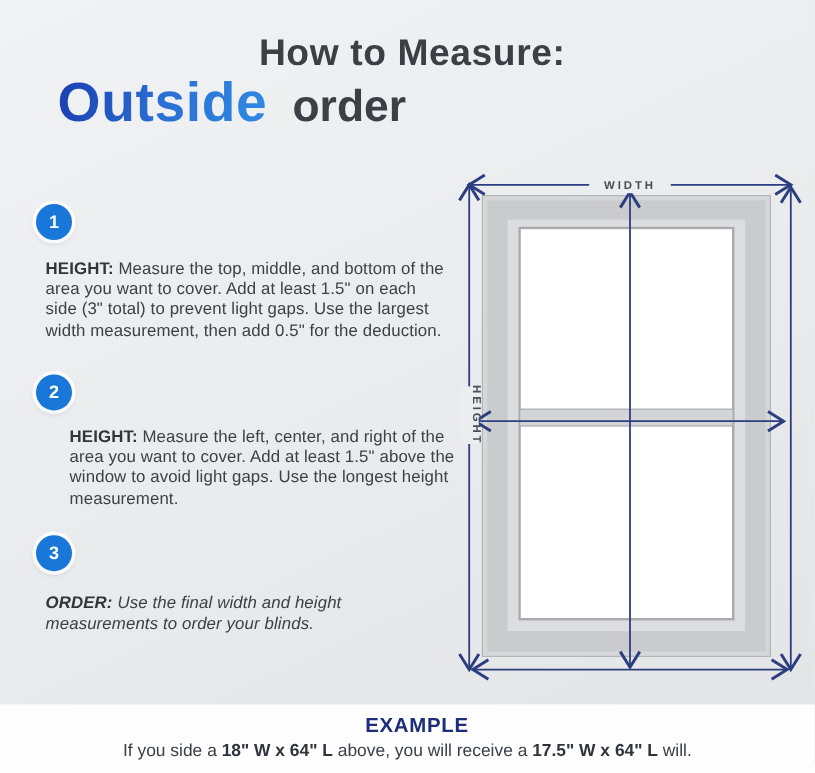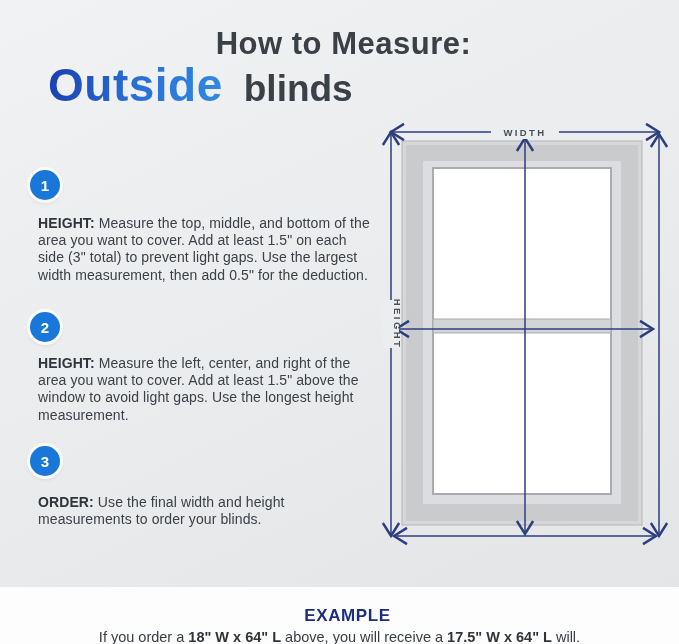--- a/index.html
+++ b/index.html
@@ -34,64 +34,64 @@
     display:flex; align-items:center; justify-content:center;
     box-shadow:0 0 0 3px rgba(255,255,255,0.85), 0 2px 5px rgba(40,60,90,0.25);
   }
   .step-text {
     position:absolute; left:38px; width:336px;
     font-size:14px; line-height:17.2px; color:#3b4147; letter-spacing:0.1px;
   }
   .step-text b { font-weight:700; color:#2f353b; }
 
   
-  .diagram { position:absolute; left:375px; top:118px; width:300px; height:430px; }
+  .diagram { position:absolute; left:375px; top:140px; width:300px; height:430px; }
   .dim-label {
     font-family:"Liberation Sans", sans-serif;
     font-size:9.5px; font-weight:600; letter-spacing:2.4px; fill:#474e56;
   }
 
   
   .example-band {
     position:absolute; left:0; top:587px; width:679px; height:57px;
     background:#fdfdfe; text-align:center;
   }
   .example-heading {
-    margin-top:19px; font-size:17px; font-weight:700; letter-spacing:0.6px; color:#1c2d7a;padding-left:16px;
+    margin-top:8px; font-size:17px; font-weight:700; letter-spacing:0.6px; color:#1c2d7a;padding-left:16px;
   }
   .example-text { margin-top:3px; font-size:14.5px; color:#383e45; }
   .example-text b { font-weight:700; color:#2e343a; }
 </style>
 </head>
 <body>
 
 <div class="canvas">
 
   <div class="title-block">
     <div class="title-line1">How to Measure:</div>
     <div class="title-line2">
       <span class="title-highlight">Outside</span>
-      <span class="title-suffix">blinds</span>
+      <span class="title-suffix">order</span>
     </div>
   </div>
 
   <div class="badge" style="top:170px;">
     <span>1</span>
   </div>
   <p class="step-text" style="top:201px;"><b>HEIGHT:</b> <span>Measure the top, middle, and bottom of the area you want to cover. Add at least 1.5" on each side (3" total) to prevent light gaps. Use the largest width measurement, then add 0.5" for the deduction.</span></p>
 
   <div class="badge" style="top:312px;">
     <span>2</span>
   </div>
-  <p class="step-text" style="top:341px;"><b>HEIGHT:</b> <span>Measure the left, center, and right of the area you want to cover. Add at least 1.5" above the window to avoid light gaps. Use the longest height measurement.</span></p>
+  <p class="step-text" style="top:341px;margin-left:20px;"><b>HEIGHT:</b> <span>Measure the left, center, and right of the area you want to cover. Add at least 1.5" above the window to avoid light gaps. Use the longest height measurement.</span></p>
 
   <div class="badge" style="top:446px;">
     <span>3</span>
   </div>
-  <p class="step-text" style="top:480px;"><b>ORDER:</b> <span>Use the final width and height measurements to order your blinds.</span></p>
+  <p class="step-text" style="top:480px;font-style:italic;"><b>ORDER:</b> <span>Use the final width and height measurements to order your blinds.</span></p>
 
   <div class="diagram">
     <svg width="300" height="430" viewBox="0 0 300 430" xmlns="http://www.w3.org/2000/svg">
       <defs>
         <marker id="arr" viewBox="-10 -6 12 12" markerWidth="13" markerHeight="13" refX="0" refY="0" orient="auto-start-reverse">
           <path d="M-8,-5 L0,0 L-8,5" fill="none" stroke="#2c3e7f" stroke-width="1.5"></path>
         </marker>
       </defs>
 
       <g>
@@ -114,16 +114,16 @@
       <rect x="116" y="6" width="68" height="15" fill="#ebedef"></rect>
       <text x="150" y="17.5" text-anchor="middle" class="dim-label">WIDTH</text>
 
       <rect x="8" y="182" width="16" height="48" fill="#ebedef"></rect>
       <text transform="translate(19,206) rotate(90)" text-anchor="middle" class="dim-label">HEIGHT</text>
     </svg>
   </div>
 
   <div class="example-band">
     <div class="example-heading">EXAMPLE</div>
-    <div class="example-text"><span>If you order a </span><b>18" W x 64" L</b><span> above, you will receive a </span><b>17.5" W x 64" L</b><span> will.</span></div>
+    <div class="example-text"><span>If you side a </span><b>18" W x 64" L</b><span> above, you will receive a </span><b>17.5" W x 64" L</b><span> will.</span></div>
   </div>
 
 </div>
 
 </body></html>

